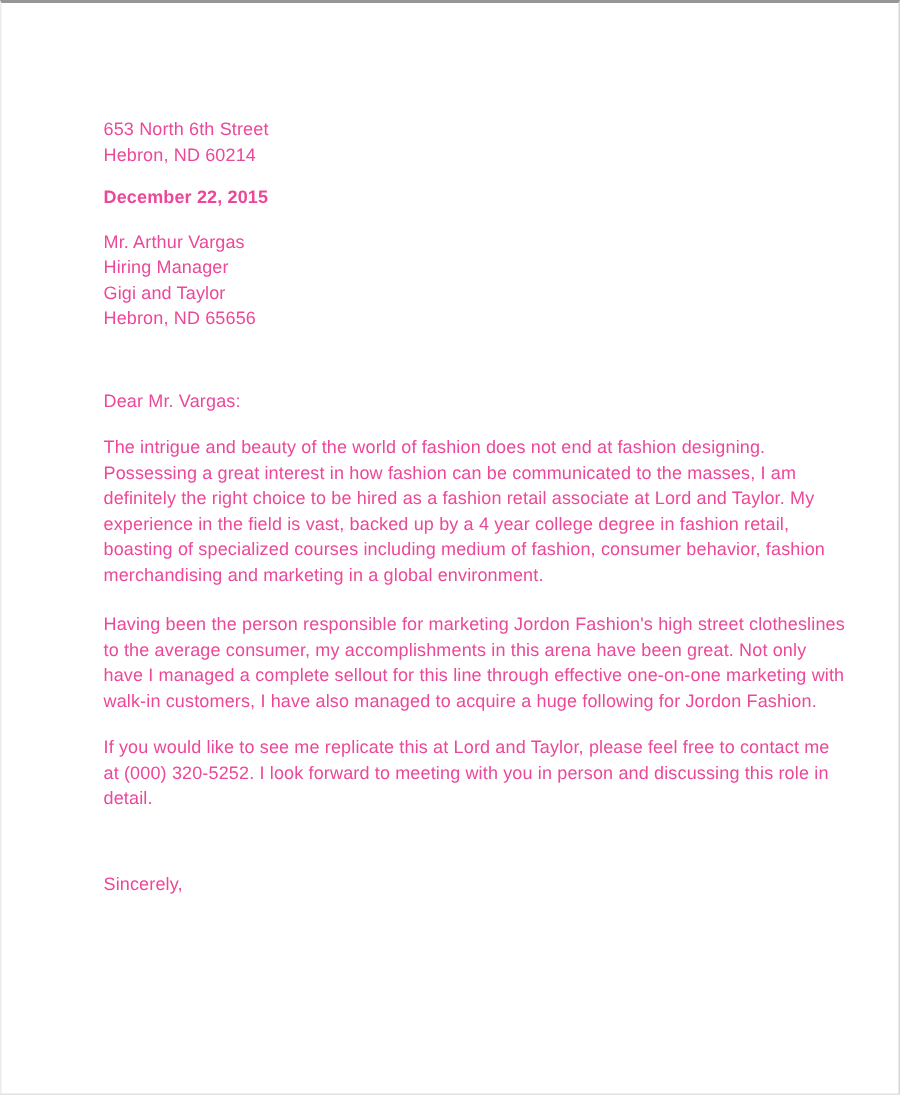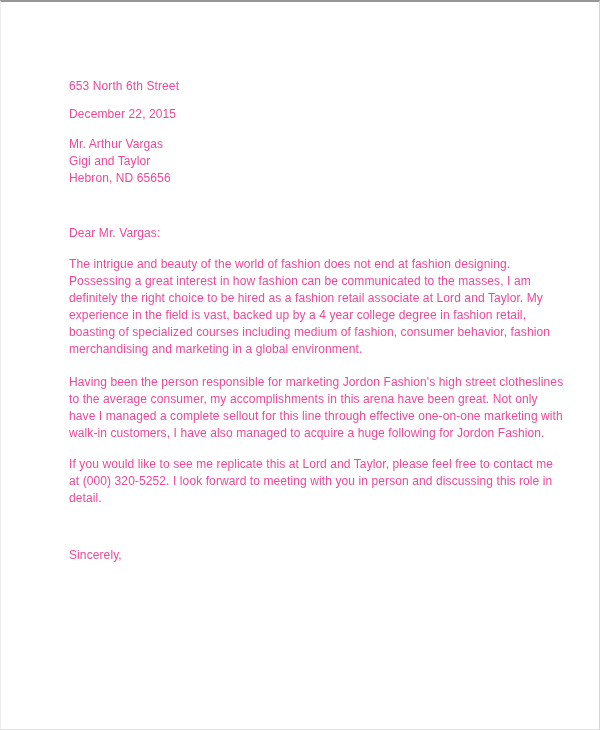--- a/index.html
+++ b/index.html
@@ -25,44 +25,46 @@
     top: 76px;
     left: 68px;
     width: 497px;
     font-size: 12px;
     line-height: 17px;
     color: #ec4899;
     letter-spacing: 0.1px;
   }
   .block { margin: 0; }
   .line { margin: 0; }
-  .date-block        { margin-top: 11px; }
+  .date-block        { margin-top: 11px; font-weight: bold; }
   .recipient-block   { margin-top: 13px; }
   .salutation        { margin-top: 38px; }
   .para              { margin-top: 14px; }
   .para-2            { margin-top: 16px; }
   .closing           { margin-top: 40px; }
   .signature-block   { margin-top: 7px; }
 </style>
 </head>
 <body>
 
 <div class="page">
   <div class="content">
 
     <div class="block sender-block">
       <div class="line">653 North 6th Street</div>
+      <div class="line">Hebron, ND 60214</div>
     </div>
 
     <div class="block date-block">
       <div class="line">December 22, 2015</div>
     </div>
 
     <div class="block recipient-block">
       <div class="line">Mr. Arthur Vargas</div>
+      <div class="line">Hiring Manager</div>
       <div class="line">Gigi and Taylor</div>
       <div class="line">Hebron, ND 65656</div>
     </div>
 
     <div class="block salutation">Dear Mr. Vargas:</div>
 
     <div class="block para">The intrigue and beauty of the world of fashion does not end at fashion designing. Possessing a great interest in how fashion can be communicated to the masses, I am definitely the right choice to be hired as a fashion retail associate at Lord and Taylor. My experience in the field is vast, backed up by a 4 year college degree in fashion retail, boasting of specialized courses including medium of fashion, consumer behavior, fashion merchandising and marketing in a global environment.</div>
 
     <div class="block para para-2">Having been the person responsible for marketing Jordon Fashion's high street clotheslines to the average consumer, my accomplishments in this arena have been great. Not only have I managed a complete sellout for this line through effective one-on-one marketing with walk-in customers, I have also managed to acquire a huge following for Jordon Fashion.</div>
 

